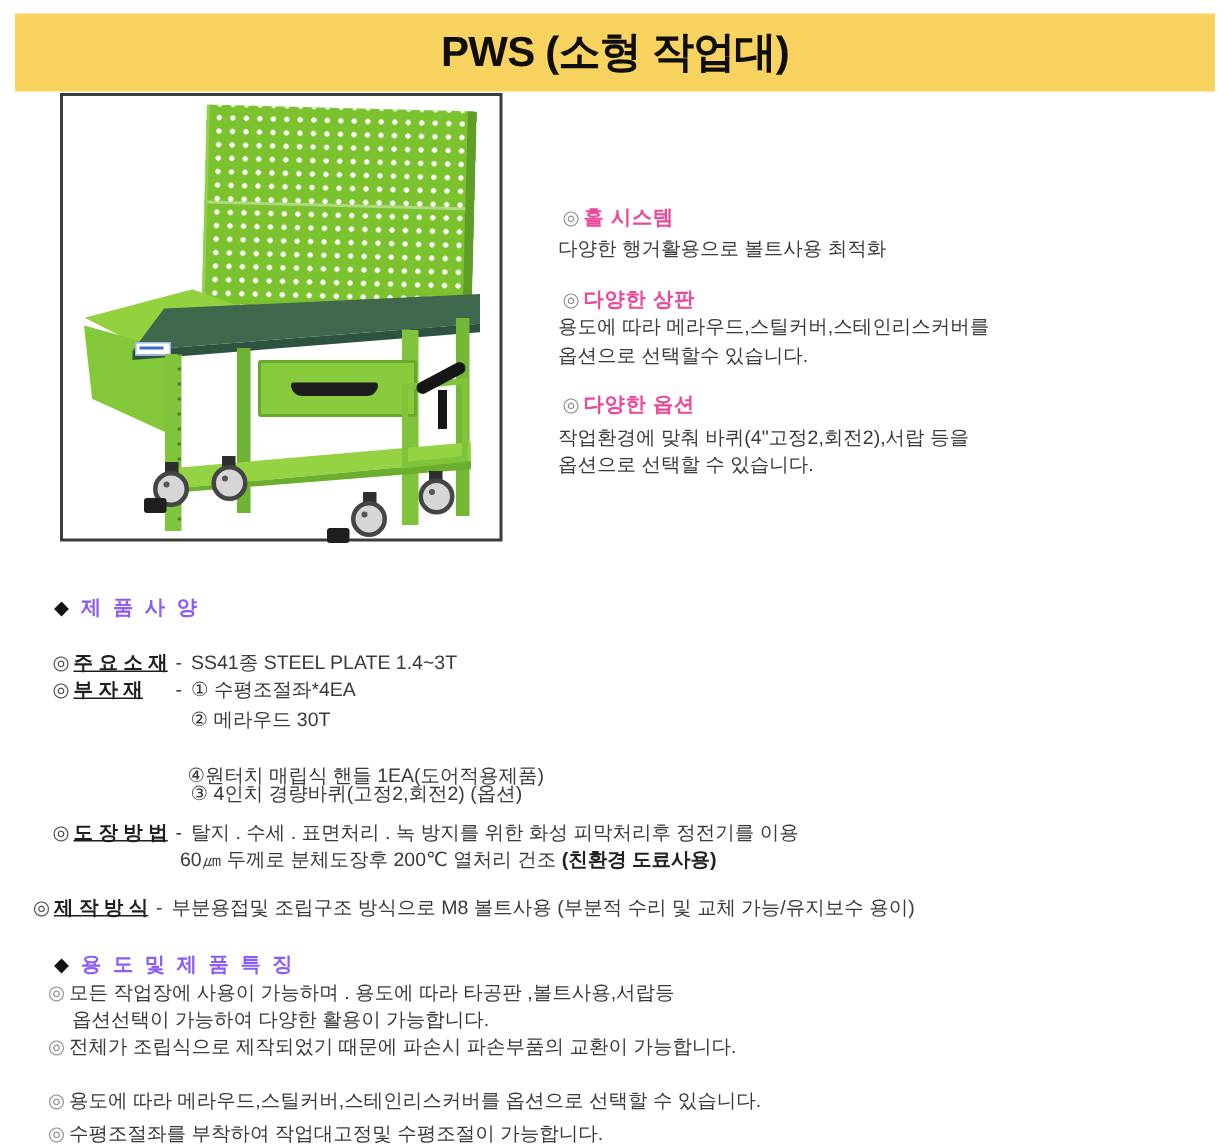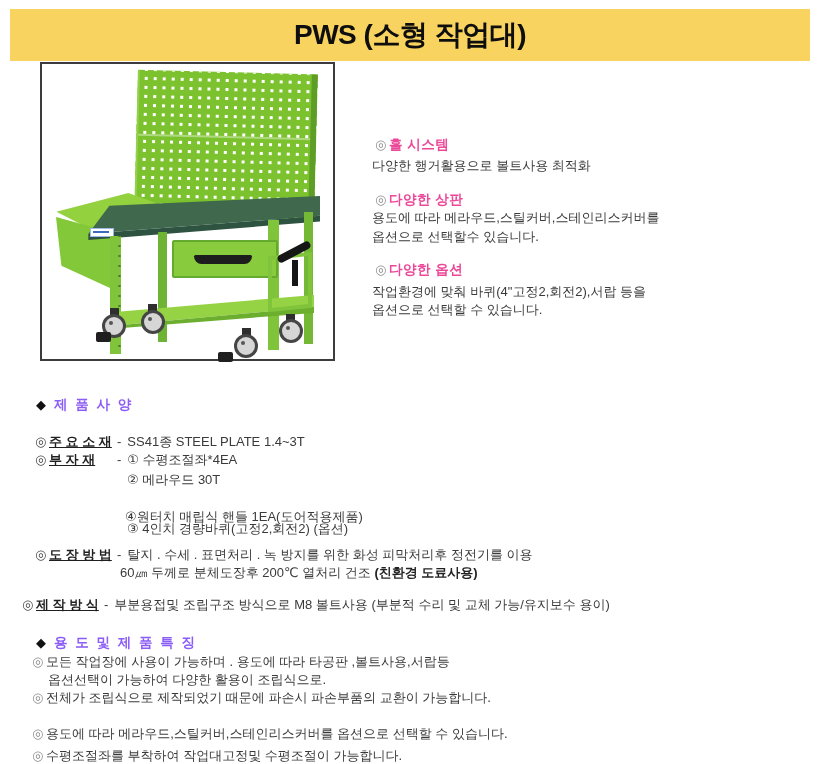--- a/index.html
+++ b/index.html
@@ -179,21 +179,21 @@
     </div>
   </section>
 
   <section>
     <div class="line" style="left:36px;top:635px;">
       <span class="diamond">◆</span><span class="heading-text">용 도 및  제 품 특 징</span>
     </div>
     <div class="line" style="left:32px;top:654px;">
       <span class="bullet bullet-gray">◎</span><span>모든 작업장에 사용이 가능하며 . 용도에 따라 타공판 ,볼트사용,서랍등</span>
     </div>
-    <div class="line" style="left:48px;top:672px;">옵션선택이 가능하여 다양한 활용이 조립식으로.</div>
+    <div class="line" style="left:48px;top:672px;">옵션선택이 가능하여 다양한 활용이 가능합니다.</div>
     <div class="line" style="left:32px;top:690px;">
       <span class="bullet bullet-gray">◎</span><span>전체가 조립식으로 제작되었기 때문에 파손시 파손부품의 교환이 가능합니다.</span>
     </div>
     <div class="line" style="left:32px;top:748px;">
       <span class="bullet bullet-gray">◎</span><span>수평조절좌를 부착하여 작업대고정및 수평조절이 가능합니다.</span>
     </div>
     <div class="line" style="left:32px;top:726px;">
       <span class="bullet bullet-gray">◎</span><span>용도에 따라 메라우드,스틸커버,스테인리스커버를 옵션으로 선택할 수 있습니다.</span>
     </div>
   </section>

